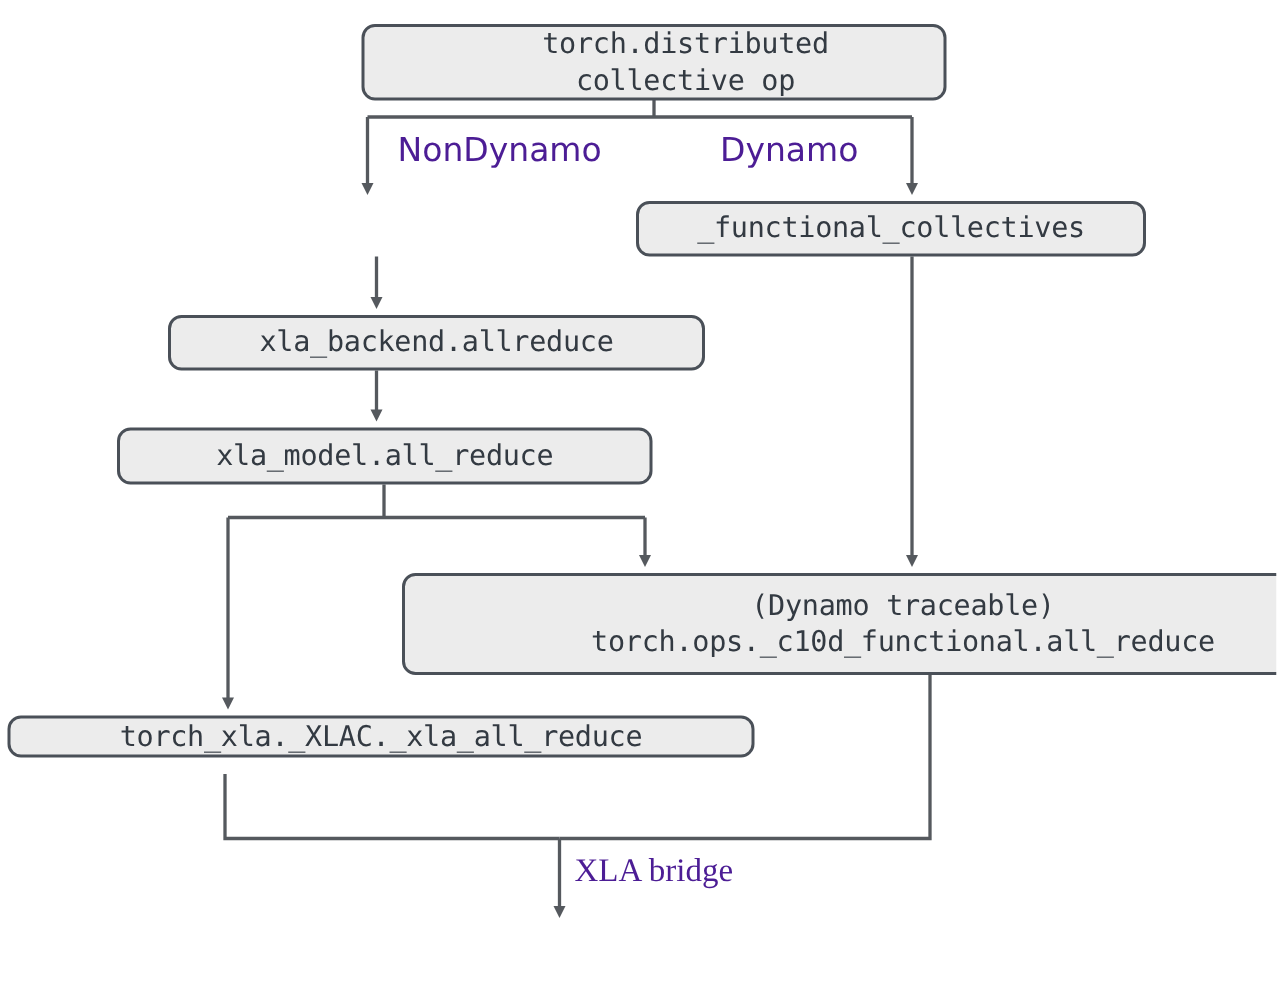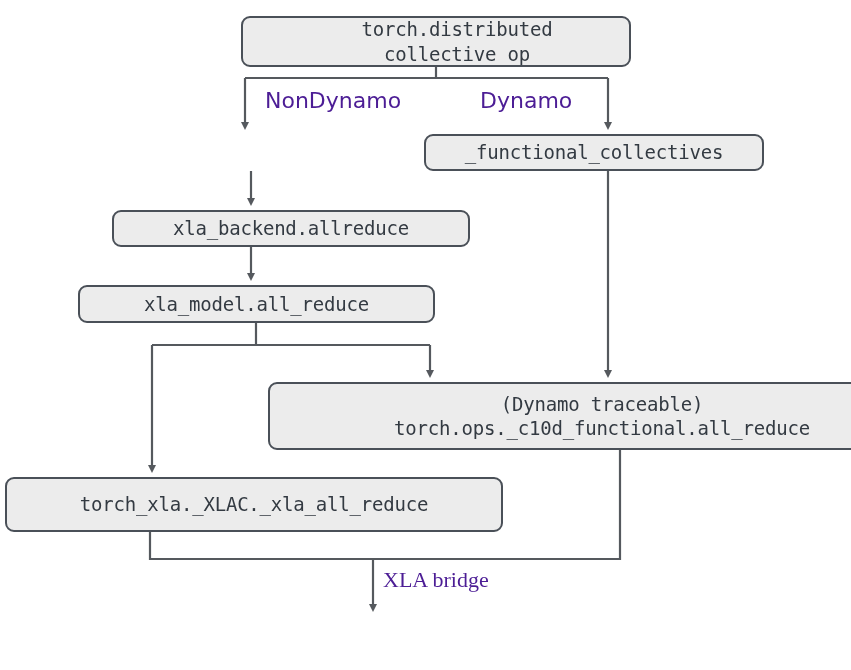--- a/index.html
+++ b/index.html
@@ -99,21 +99,21 @@
 
   <div class="node" style="left:424px; top:134px; width:340px; height:37px;">_functional_collectives</div>
 
   <div class="node" style="left:72px; top:210px; width:358px; height:37px;margin-left:40px;">xla_backend.allreduce</div>
 
   <div class="node" style="left:78px; top:285px; width:357px; height:38px;">xla_model.all_reduce</div>
 
   <div class="node" style="left:268px; top:382px; width:668px; height:68px;">(Dynamo traceable)
 torch.ops._c10d_functional.all_reduce</div>
 
-  <div class="node" style="left:5px; top:477px; width:498px; height:55px;">torch_xla._XLAC._xla_all_reduce</div>
+  <div class="node" style="left:5px; top:477px; width:498px; height:28px;">torch_xla._XLAC._xla_all_reduce</div>
 
 
   <div class="edge-label sans" style="left:265px; top:88px;">NonDynamo</div>
 
   <div class="edge-label sans" style="left:480px; top:88px;">Dynamo</div>
 
   <div class="edge-label mono" style="left:383px; top:567px;">XLA bridge</div>
 
 </div>
 

